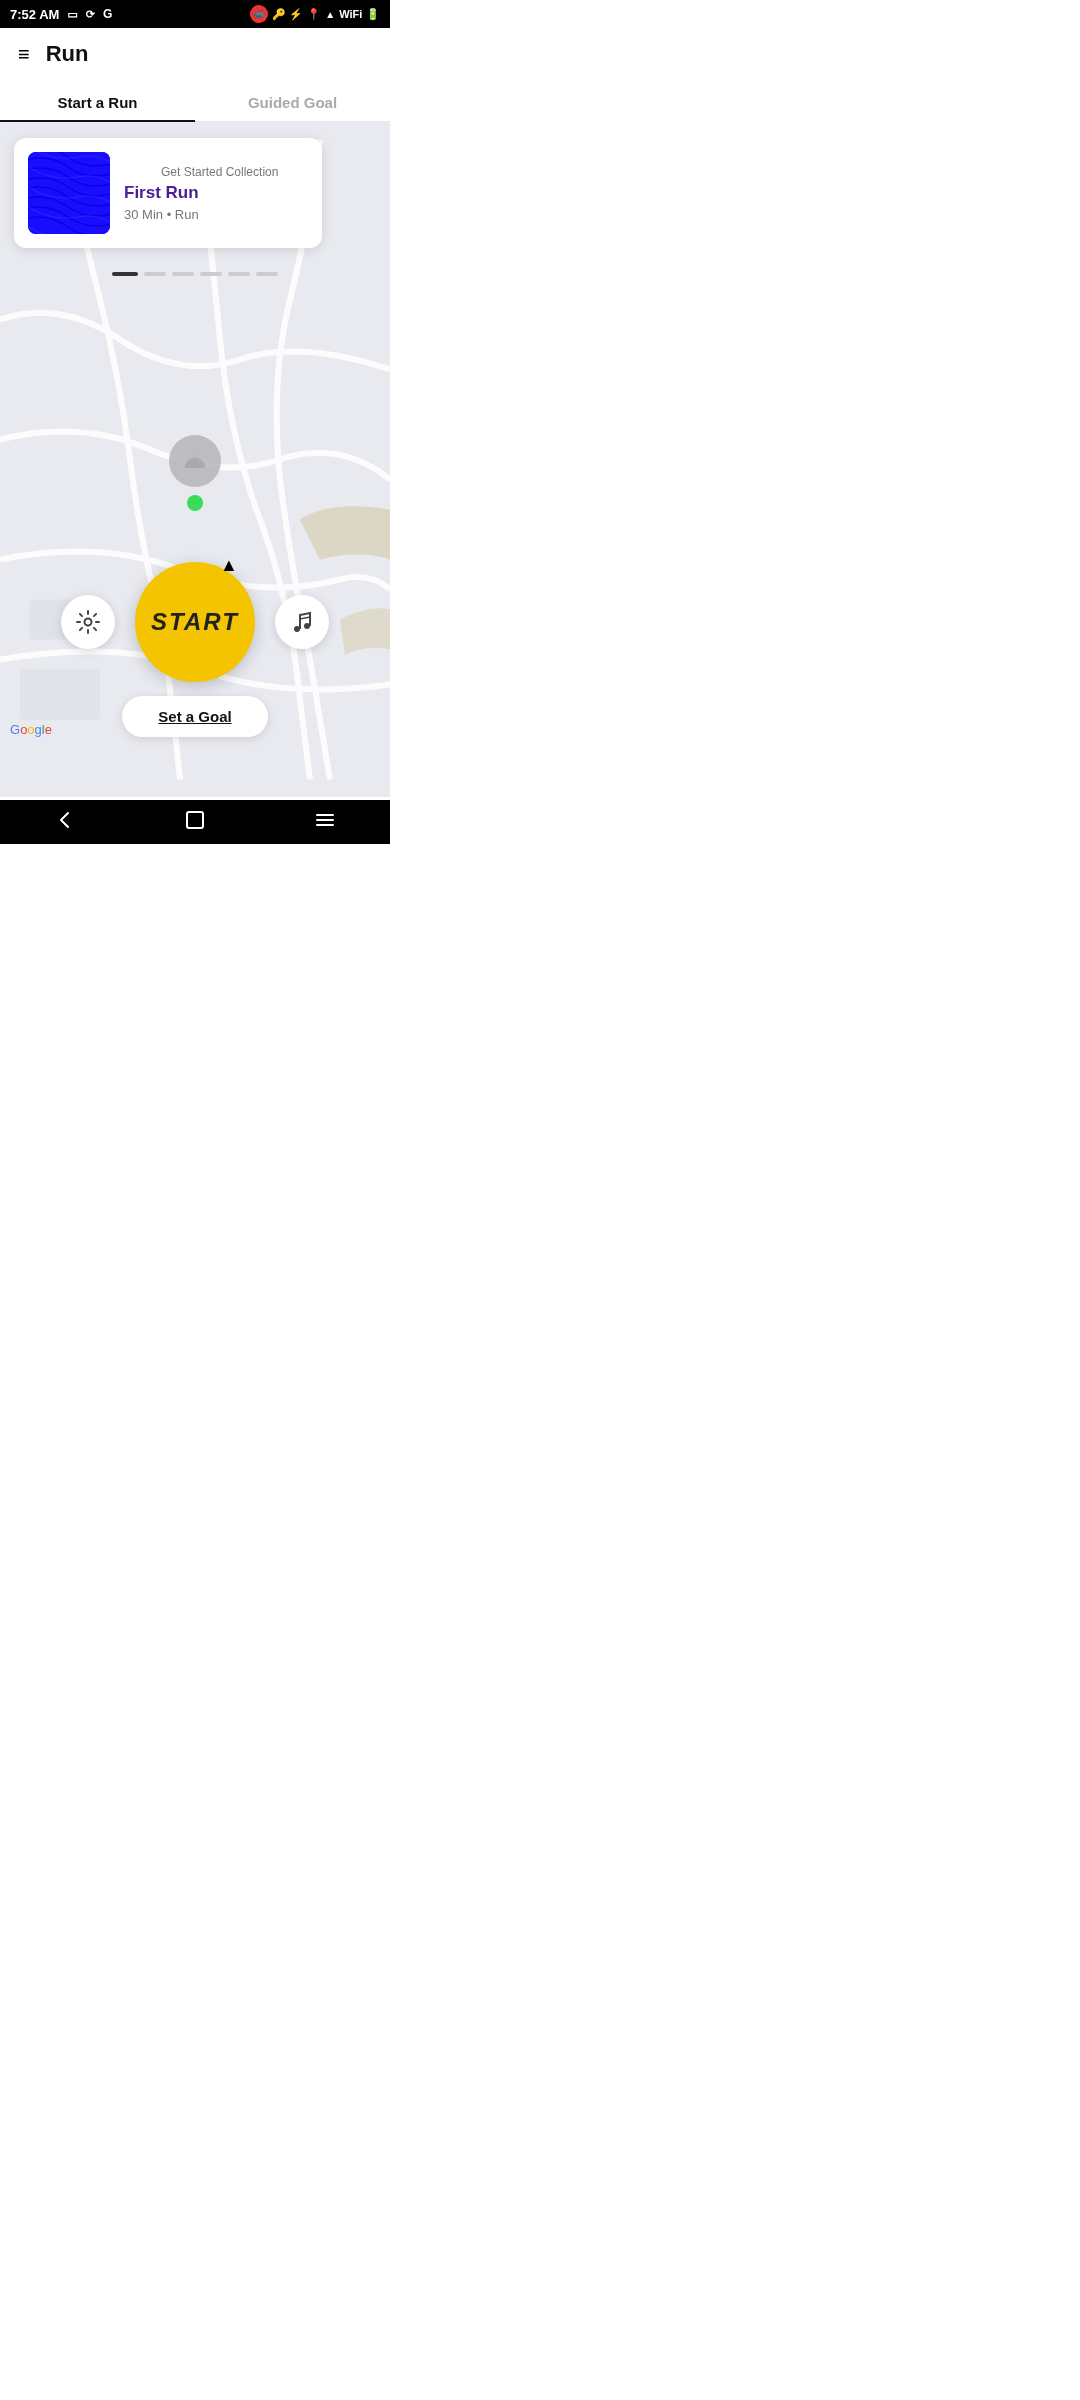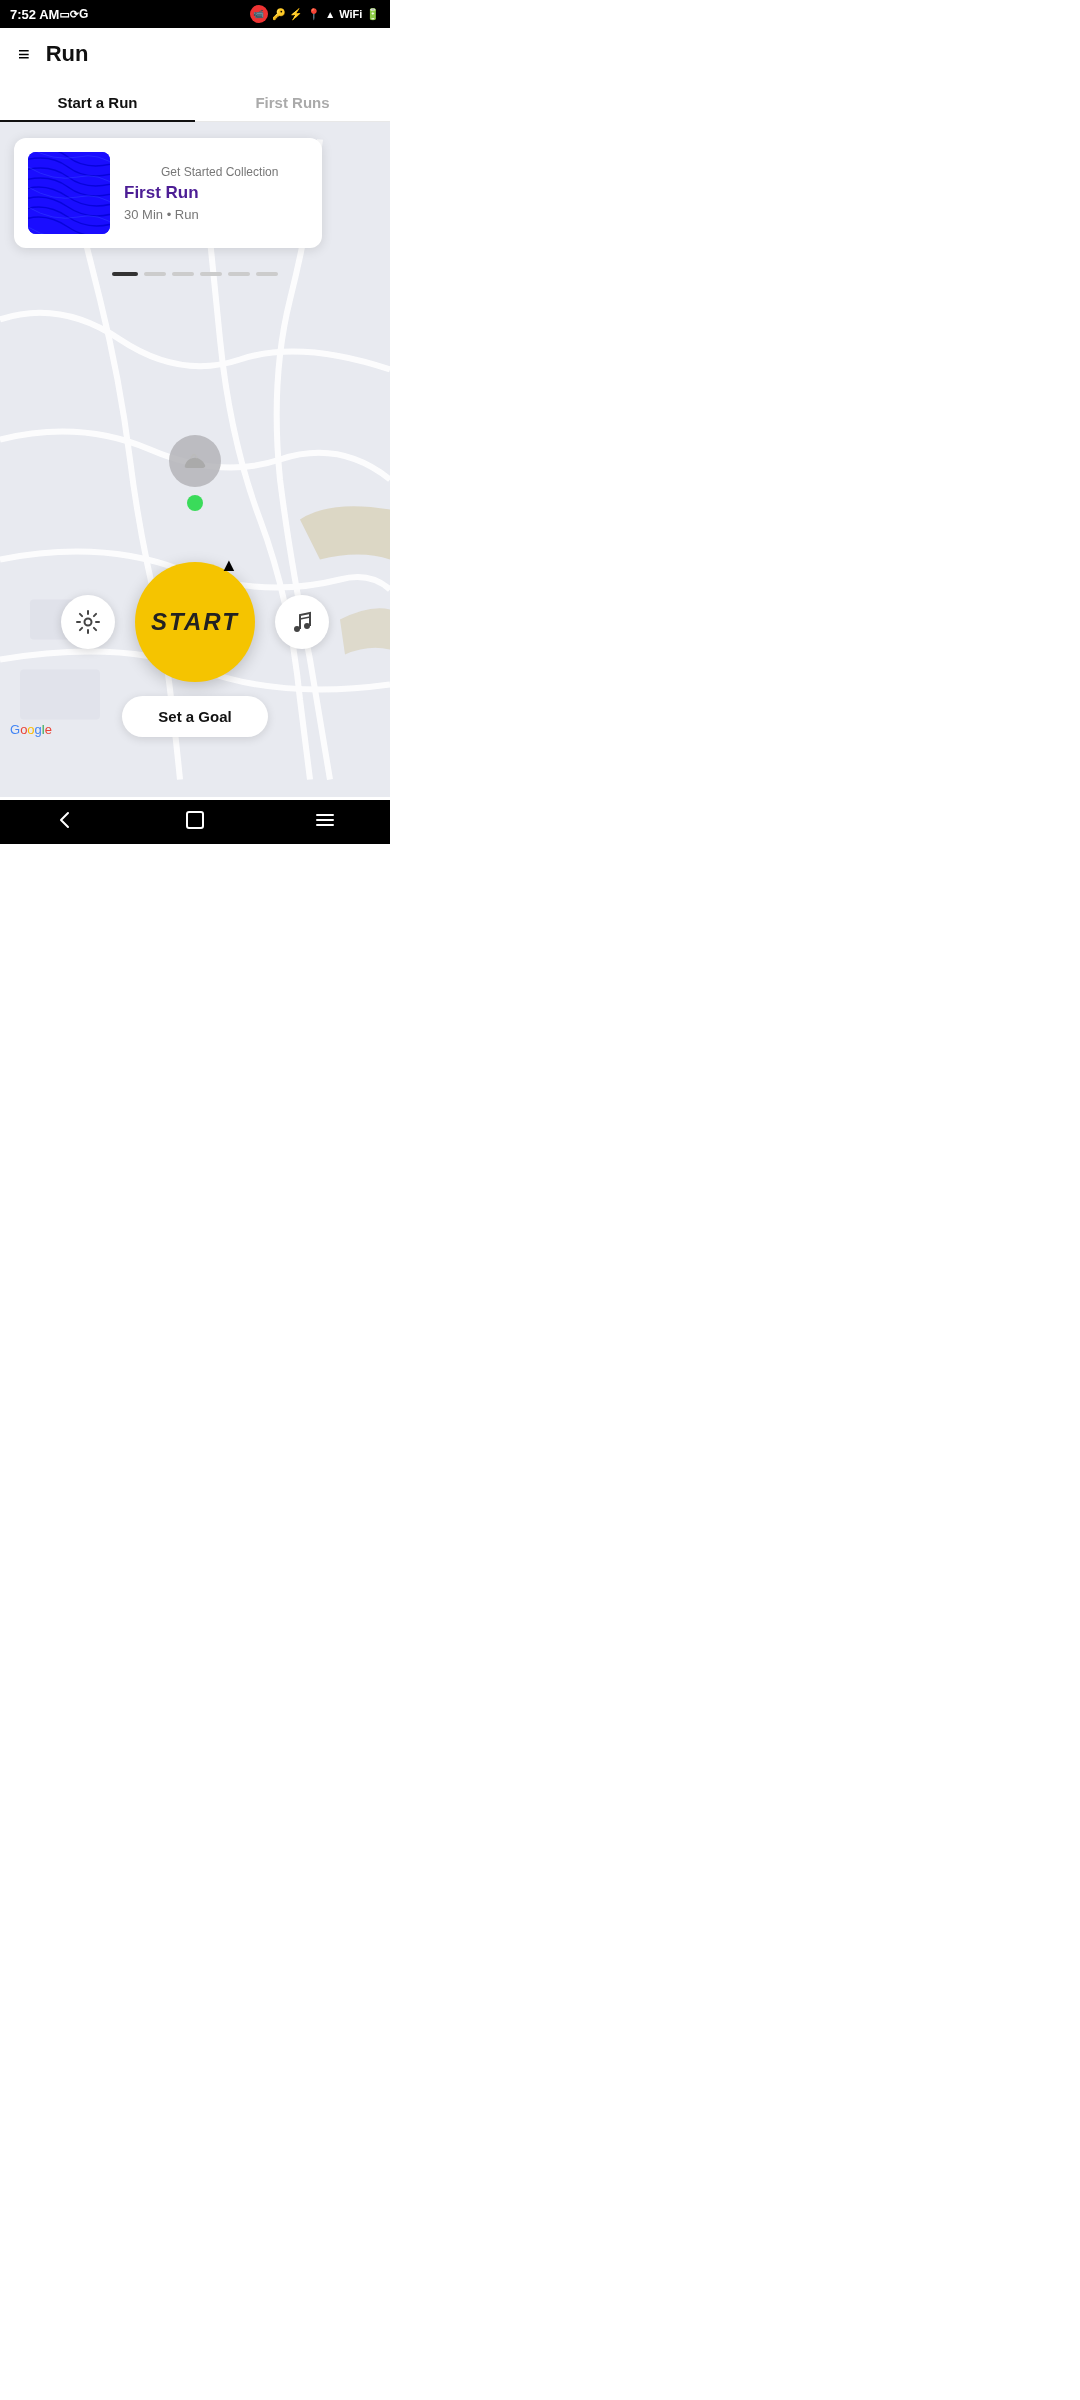--- a/index.html
+++ b/index.html
@@ -20,21 +20,21 @@
       color: #fff;
       height: 28px;
       display: flex;
       align-items: center;
       justify-content: space-between;
       padding: 0 10px;
       font-size: 12px;
       font-weight: 600;
       flex-shrink: 0;
     }
-    .status-left { display: flex; align-items: center; gap: 0; }
+    .status-left { display: flex; align-items: center; gap: 8px; }
     .status-right { display: flex; align-items: center; gap: 4px; }
     .status-time { font-size: 13px; font-weight: 700; }
 
     
     .header {
       background: #fff;
       height: 52px;
       display: flex;
       align-items: center;
       padding: 0 18px;
@@ -252,20 +252,21 @@
     }
     .set-goal-btn {
       background: #fff;
       border-radius: 24px;
       padding: 12px 36px;
       font-size: 15px;
       font-weight: 600;
       color: #111;
       cursor: pointer;
       box-shadow: 0 2px 10px rgba(0,0,0,0.12);
+      text-decoration: underline;
     }
 
     
     .bottom-nav {
       position: absolute;
       bottom: 0;
       left: 0;
       right: 0;
       height: 44px;
       background: #000;
@@ -329,21 +330,21 @@
 <div class="header">
   <div class="menu-icon">≡</div>
   <span class="header-title">Run</span>
 </div>
 
 <div class="tabs">
   <div class="tab active">
     <span>Start a Run</span>
   </div>
   <div class="tab">
-    <span>First Runs</span>
+    <span>Guided Goal</span>
   </div>
 </div>
 
 <div class="main">
 
   <div class="map-bg">
     <svg class="map-svg" viewBox="0 0 390 640" xmlns="http://www.w3.org/2000/svg">
 
       <rect width="390" height="640" fill="#e8eaf0"></rect>
 

